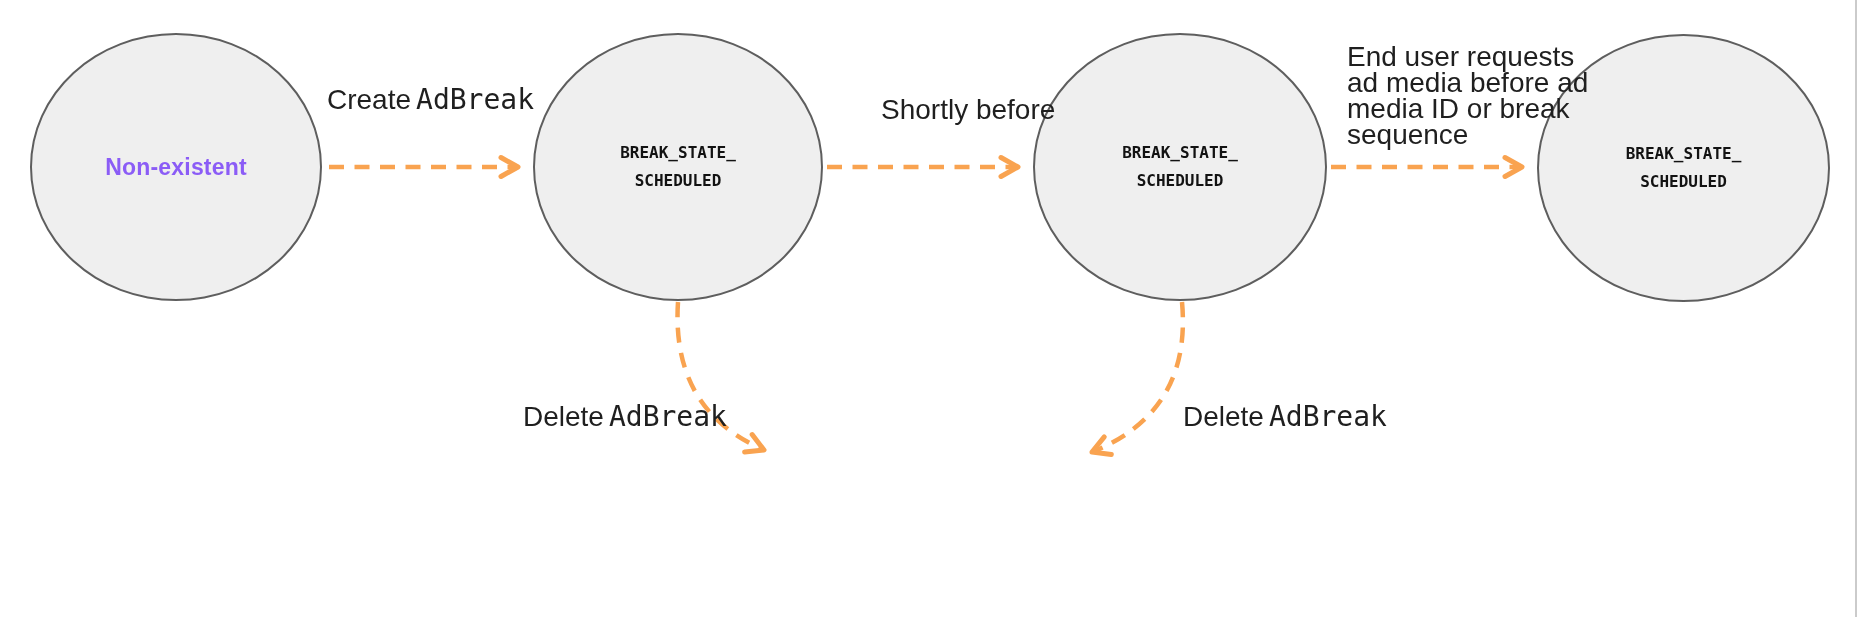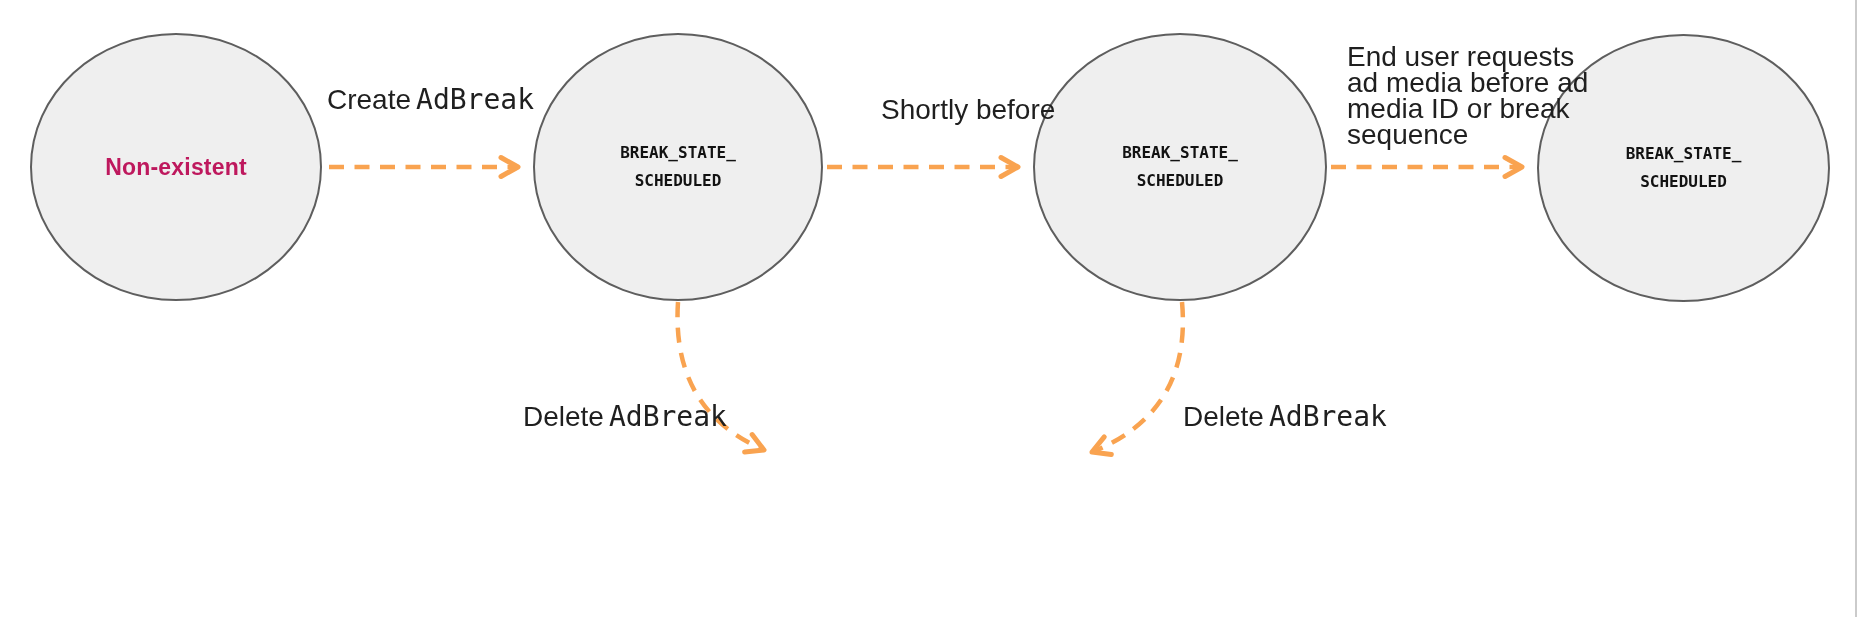--- a/index.html
+++ b/index.html
@@ -18,21 +18,21 @@
     box-sizing:border-box;
     border-radius:50%;
     background:var(--node-fill,#efefef);
     border:2px solid var(--node-border,#5e5e5e);
     display:flex;flex-direction:column;
     align-items:center;justify-content:center;
     text-align:center;
   }
   .node-title{
     font-weight:700;font-size:23px;line-height:28px;
-    color:#be185d;letter-spacing:.2px;
+    color:#8b5cf6;letter-spacing:.2px;
   }
   .node-code{
     font-family:"DejaVu Sans Mono",monospace;
     font-weight:700;font-size:16px;line-height:28px;
     color:#121212;
   }
   #node-nonexistent{left:30px;top:33px;width:292px;height:268px;}
   #node-scheduled {left:533px;top:33px;width:290px;height:268px;}
   #node-decisioned{left:1033px;top:33px;width:294px;height:268px;}
   #node-complete  {left:1537px;top:34px;width:293px;height:268px;}

